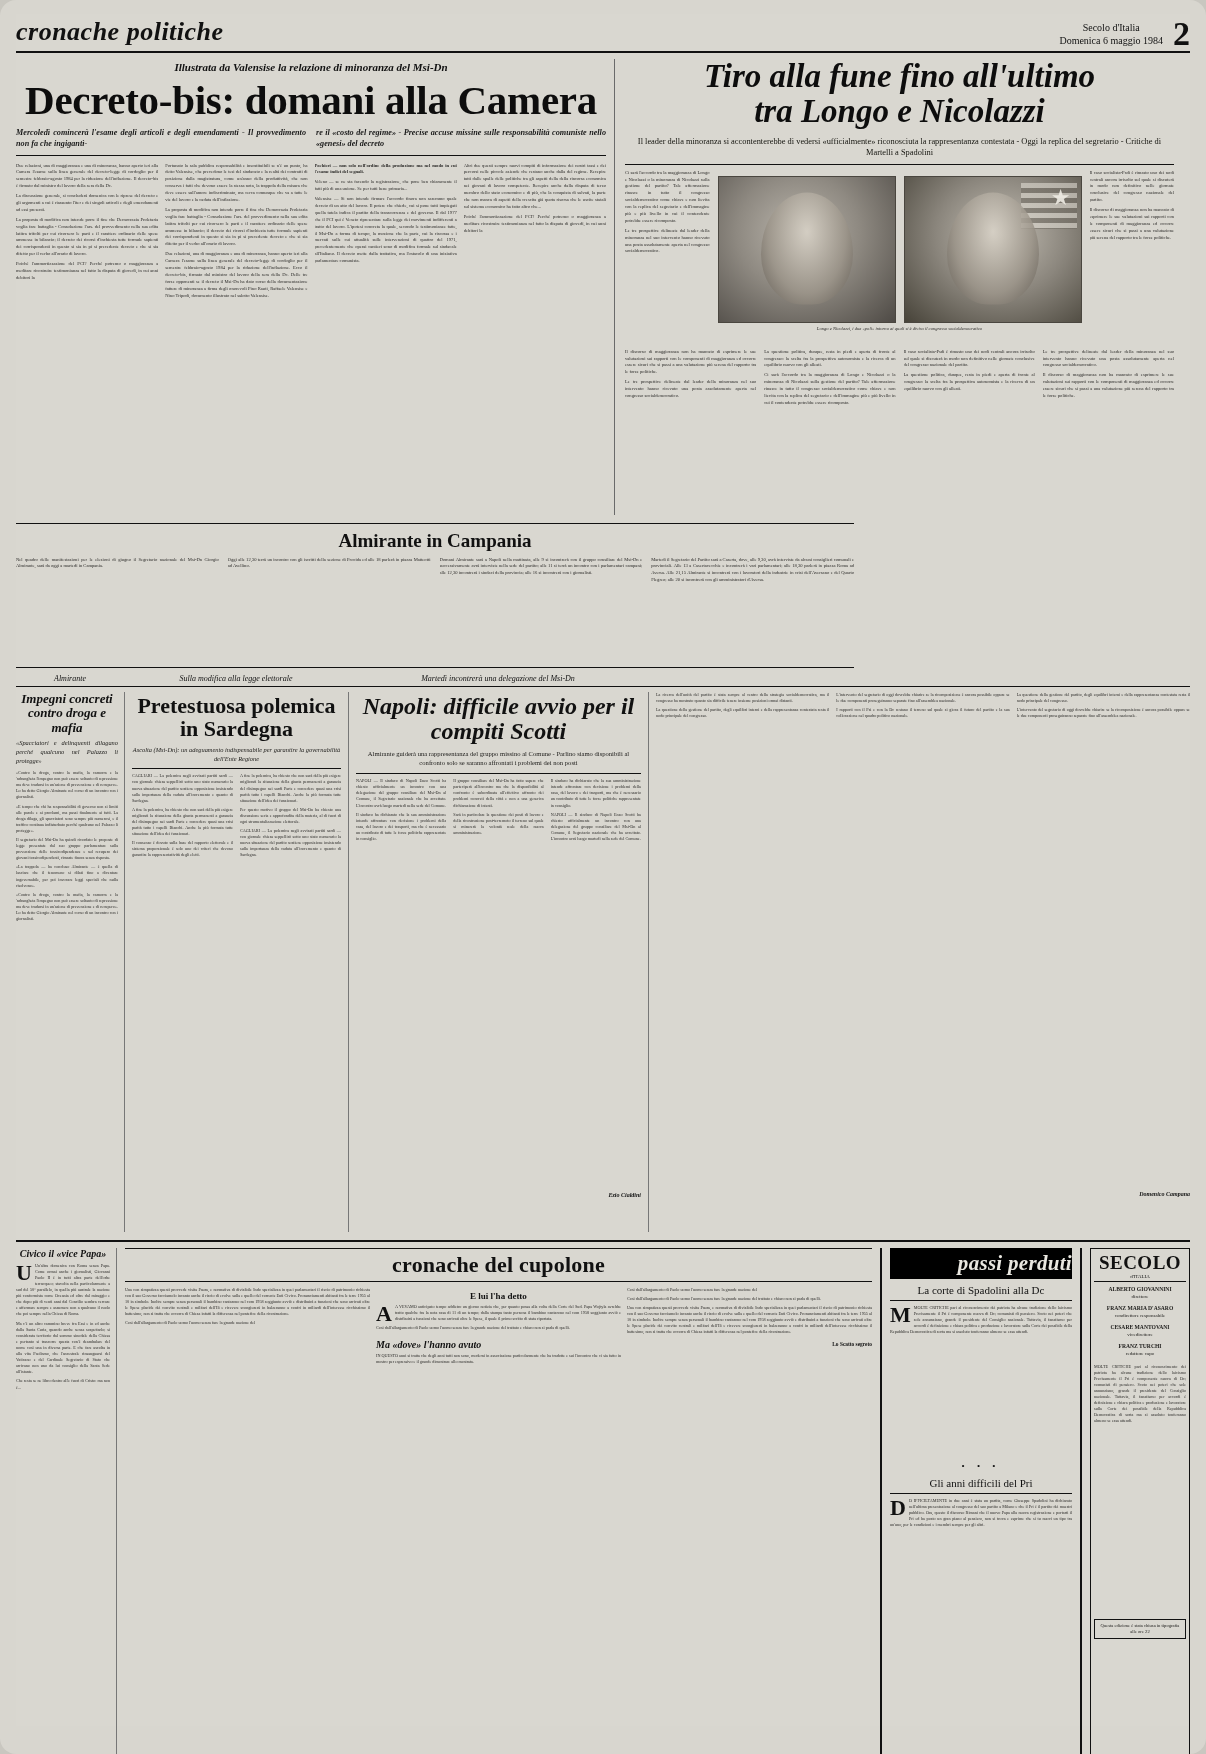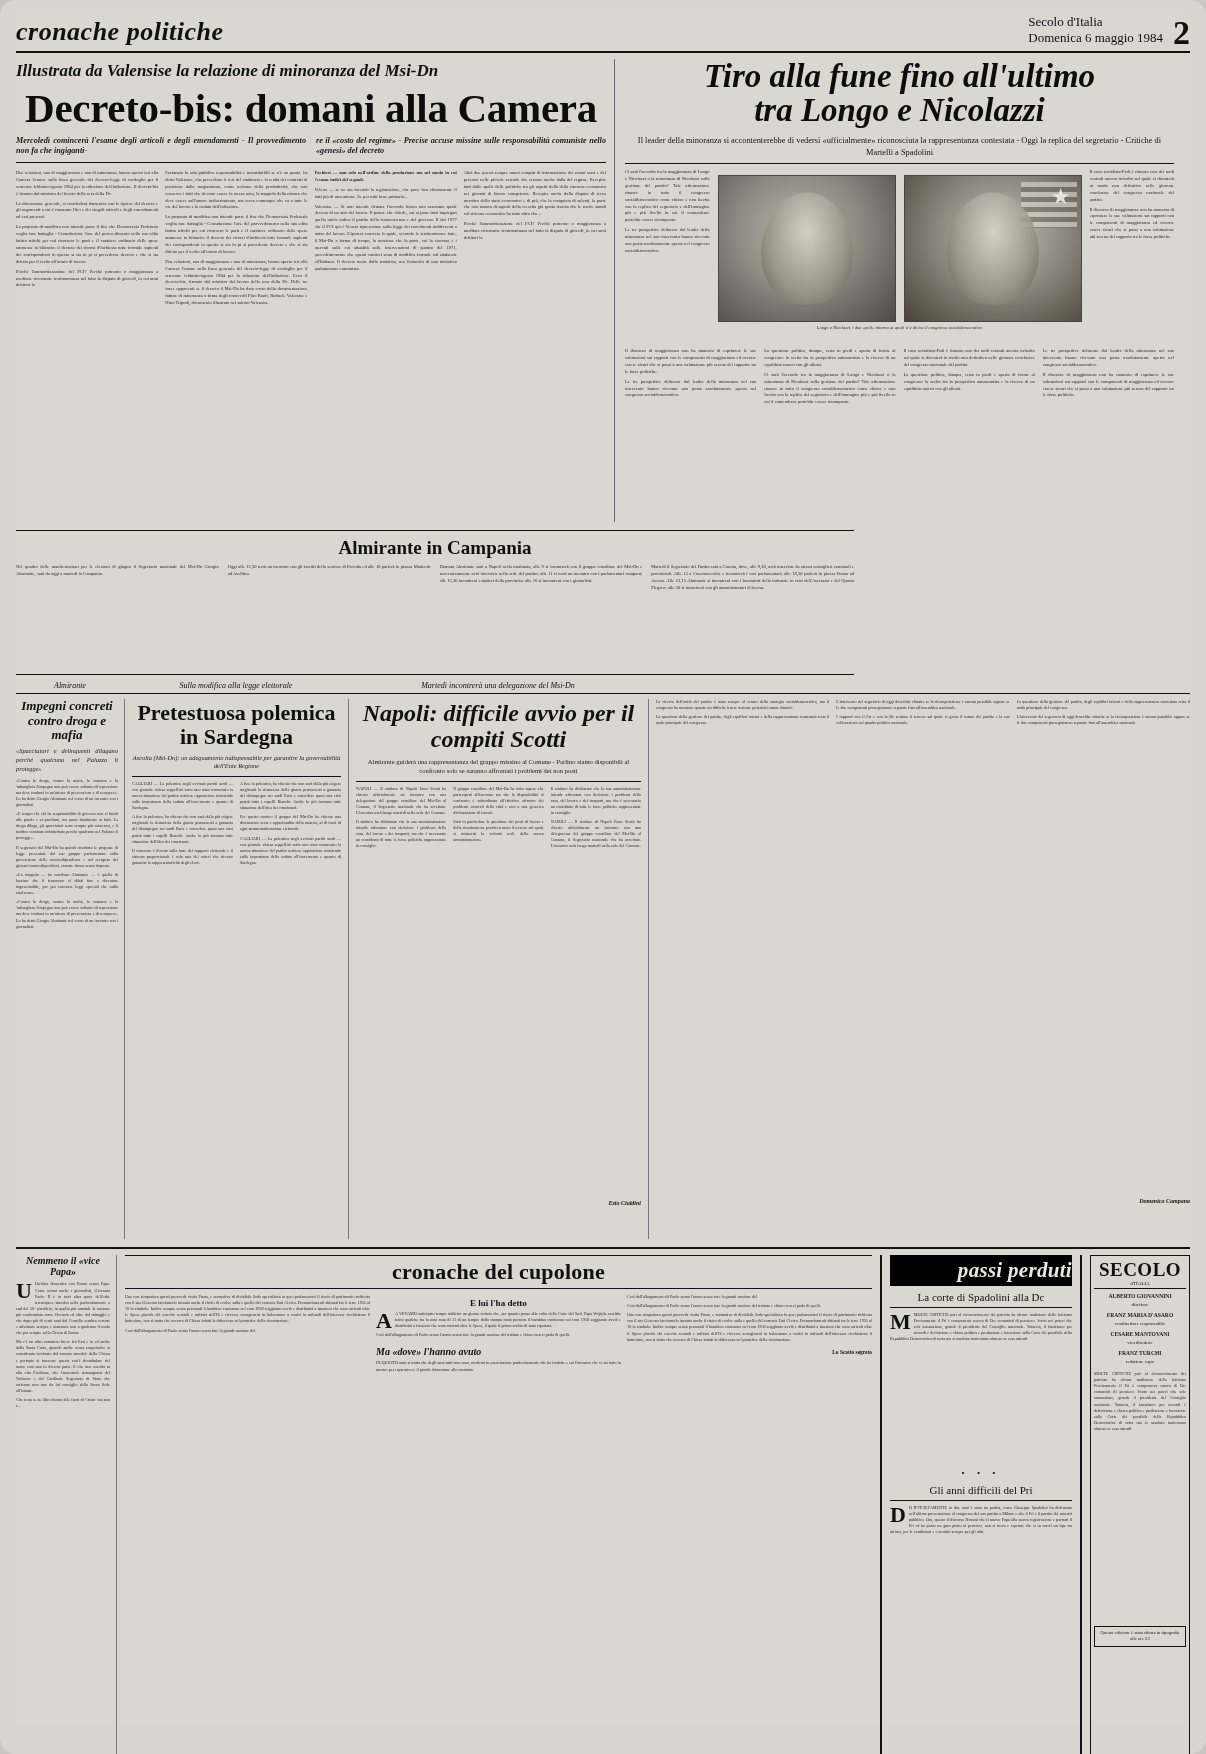--- a/index.html
+++ b/index.html
@@ -18,41 +18,41 @@
   
   .masthead{
     display:flex;align-items:flex-end;justify-content:space-between;
     border-bottom:2px solid #111;padding-bottom:4px;
   }
   .masthead-title{
     font-family:"Liberation Serif", serif;
     font-size:26px;font-style:italic;font-weight:700;letter-spacing:.5px;color:#111;
   }
   .masthead-right{display:flex;align-items:flex-end;gap:10px;}
-  .masthead-meta{font-size:13px;line-height:1.25;text-align:left;color:#111;}
+  .masthead-meta{font-size:10px;line-height:1.25;text-align:center;color:#111;margin-top:8px;}
   .masthead-pageno{font-size:34px;font-weight:700;line-height:.8;color:#111;}
 
   
   .col-text{
     font-size:4.6px;line-height:1.5;text-align:justify;color:#2b2a28;
     hyphens:auto;overflow:hidden;
   }
   .col-text p{margin:0 0 3px 0;}
   .col-text.tiny{font-size:4.2px;line-height:1.45;}
   .dropcapline{font-weight:700;}
 
   .rule-h{border-top:1px solid #111;}
 
   
   .top-area{display:flex;margin-top:6px;}
   .left-top{width:598px;padding-right:8px;box-sizing:border-box;}
   .right-top{width:560px;padding-left:10px;box-sizing:border-box;border-left:1px solid #6a6a6a;}
 
   .kicker{
-    text-align:left;font-style:italic;font-weight:700;font-size:17px;color:#111;
+    text-align:center;font-style:italic;font-weight:700;font-size:11px;color:#111;
     margin:2px 0 6px 0;
   }
   .headline-main{
     font-size:41px;font-weight:700;line-height:1.03;text-align:center;color:#0d0d0d;
     letter-spacing:-.3px;
   }
   .subhead{
     font-style:italic;font-weight:700;font-size:8.2px;line-height:1.3;text-align:justify;color:#1a1a1a;
     margin-top:7px;
   }
@@ -386,21 +386,21 @@
           <p>L'intervento del segretario di oggi dovrebbe chiarire se la ricomposizione è ancora possibile oppure se le due componenti proseguiranno separate fino all'assemblea nazionale.</p>
         </div>
       </div>
       <div class="byline">Domenico Campana</div>
     </div>
   </div>
 
   <div class="bottom" style="height:530px;">
 
     <div class="bb1">
-      <div class="h-small-italic" style="font-size:10px;">Nemmeno il «vice Papa»</div>
+      <div class="h-small-italic" style="font-size:10px;">Civico il «vice Papa»</div>
       <div class="col-text tiny" style="height:470px;">
         <p><span class="dropcap">U</span><span>Un'altra domenica con Roma senza Papa. Come ormai anche i giornalisti, Giovanni Paolo II è in tutti altra parte dell'orbe terracqueo; stavolta nella particolarmente a sud del 50° parallelo, in quella più australe la nazione più conformista come Oceania ed oltre dal miraggio e che dopo più di venti anni dal Concilio sembra cercare e affermare sempre e assumere non a qualcuno il ruolo che poi sempre nella Chiesa di Roma.</span></p>
         <p>Ma c'è un altro cammino breve fra Essi e in ed anche dalla Santa Curia, quando anche senza sospettarlo; si considerata territorio dal sommo sinodale della Chiesa e pertanto si trascorre questa con'è deambulare del nome così una in diversa parte. E che fare ascolta in alla vita Paolismo, che l'ancestrale rinsanguarsi del Vaticano e del Cardinale Segretario di Stato che arrivano non uno da lui consiglio della Santa Sede all'istante.</p>
         <p>Che resta se ne libro dentro all'e fuori di Cristo: ma non è...</p>
       </div>
     </div>
 
     <div class="bb2">
       <div class="cupolone">cronache del cupolone</div>
       <div class="four" style="height:470px;">

